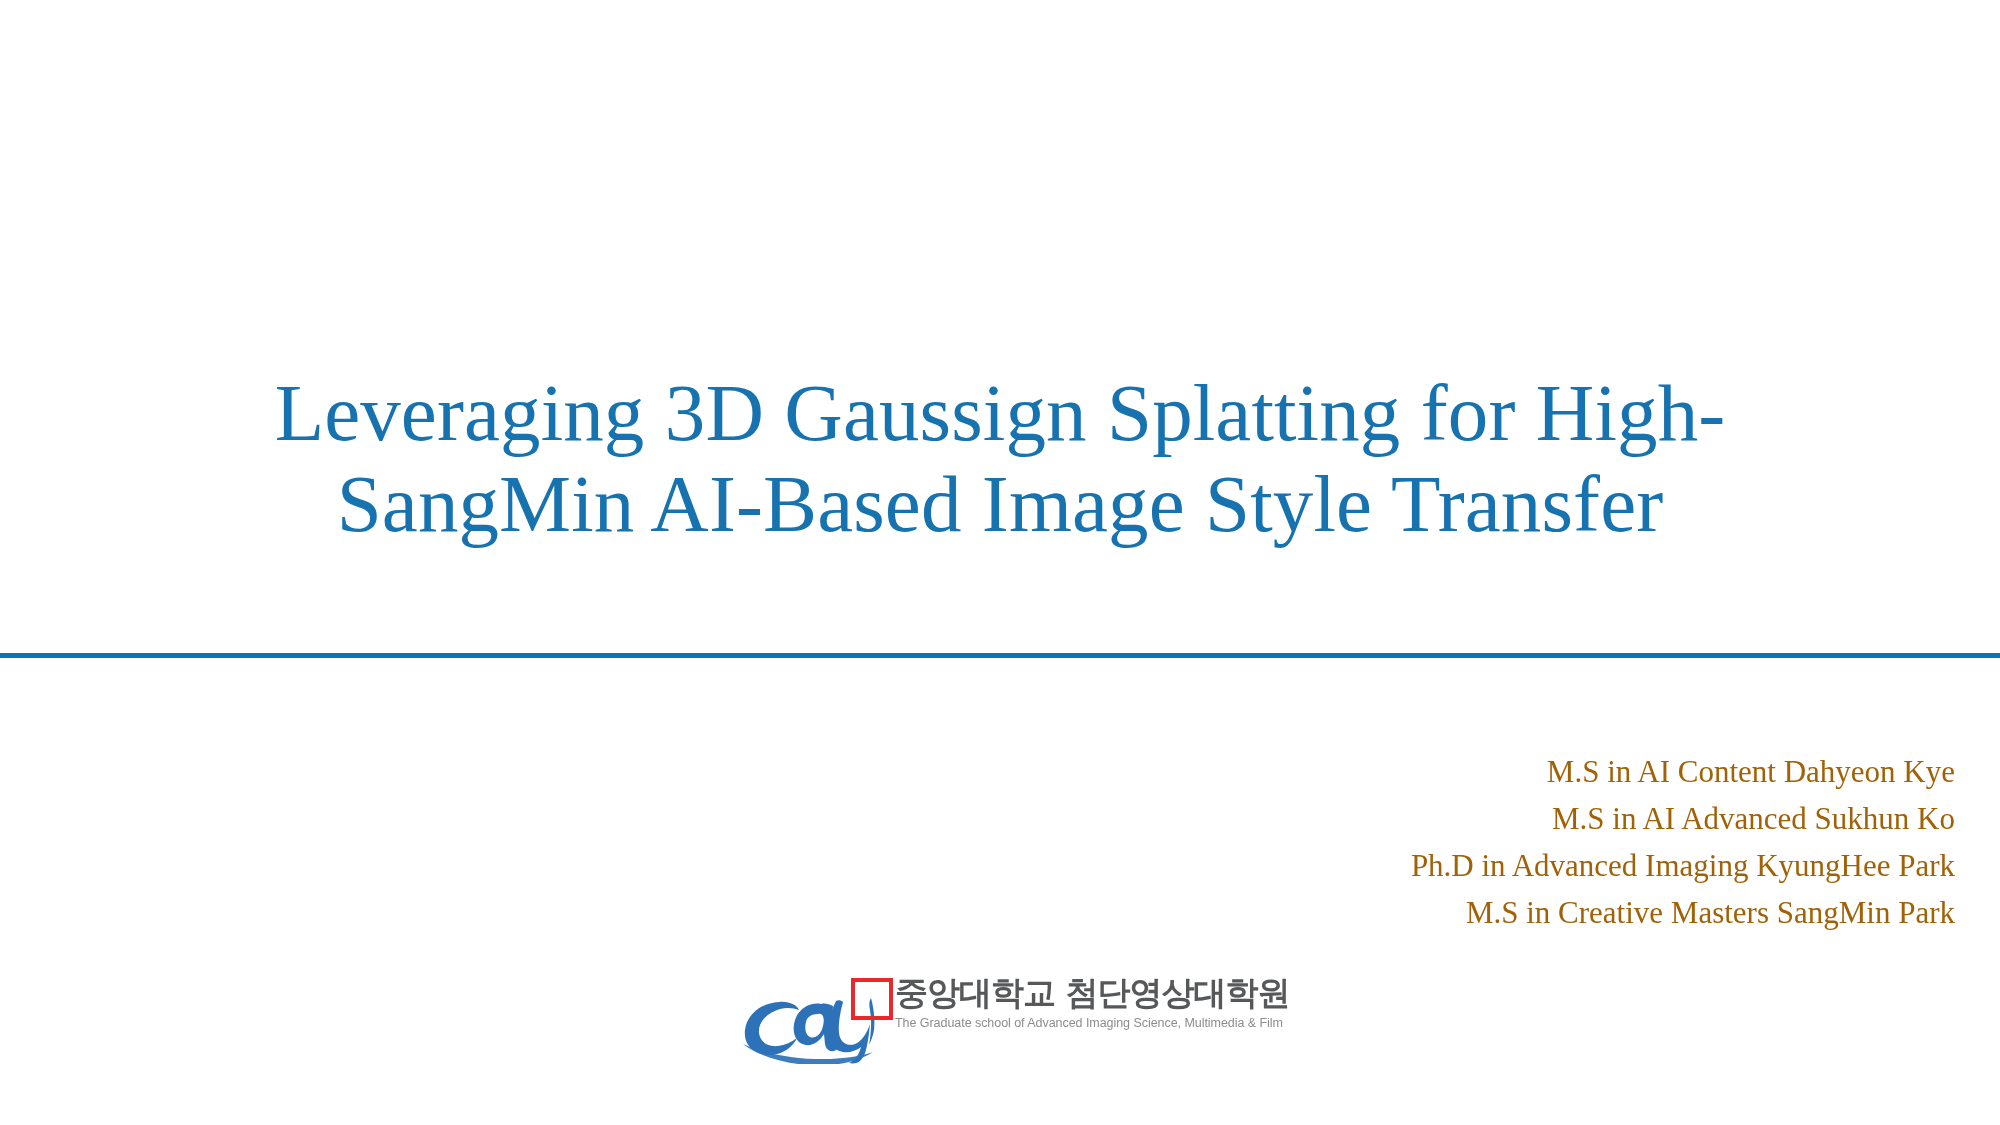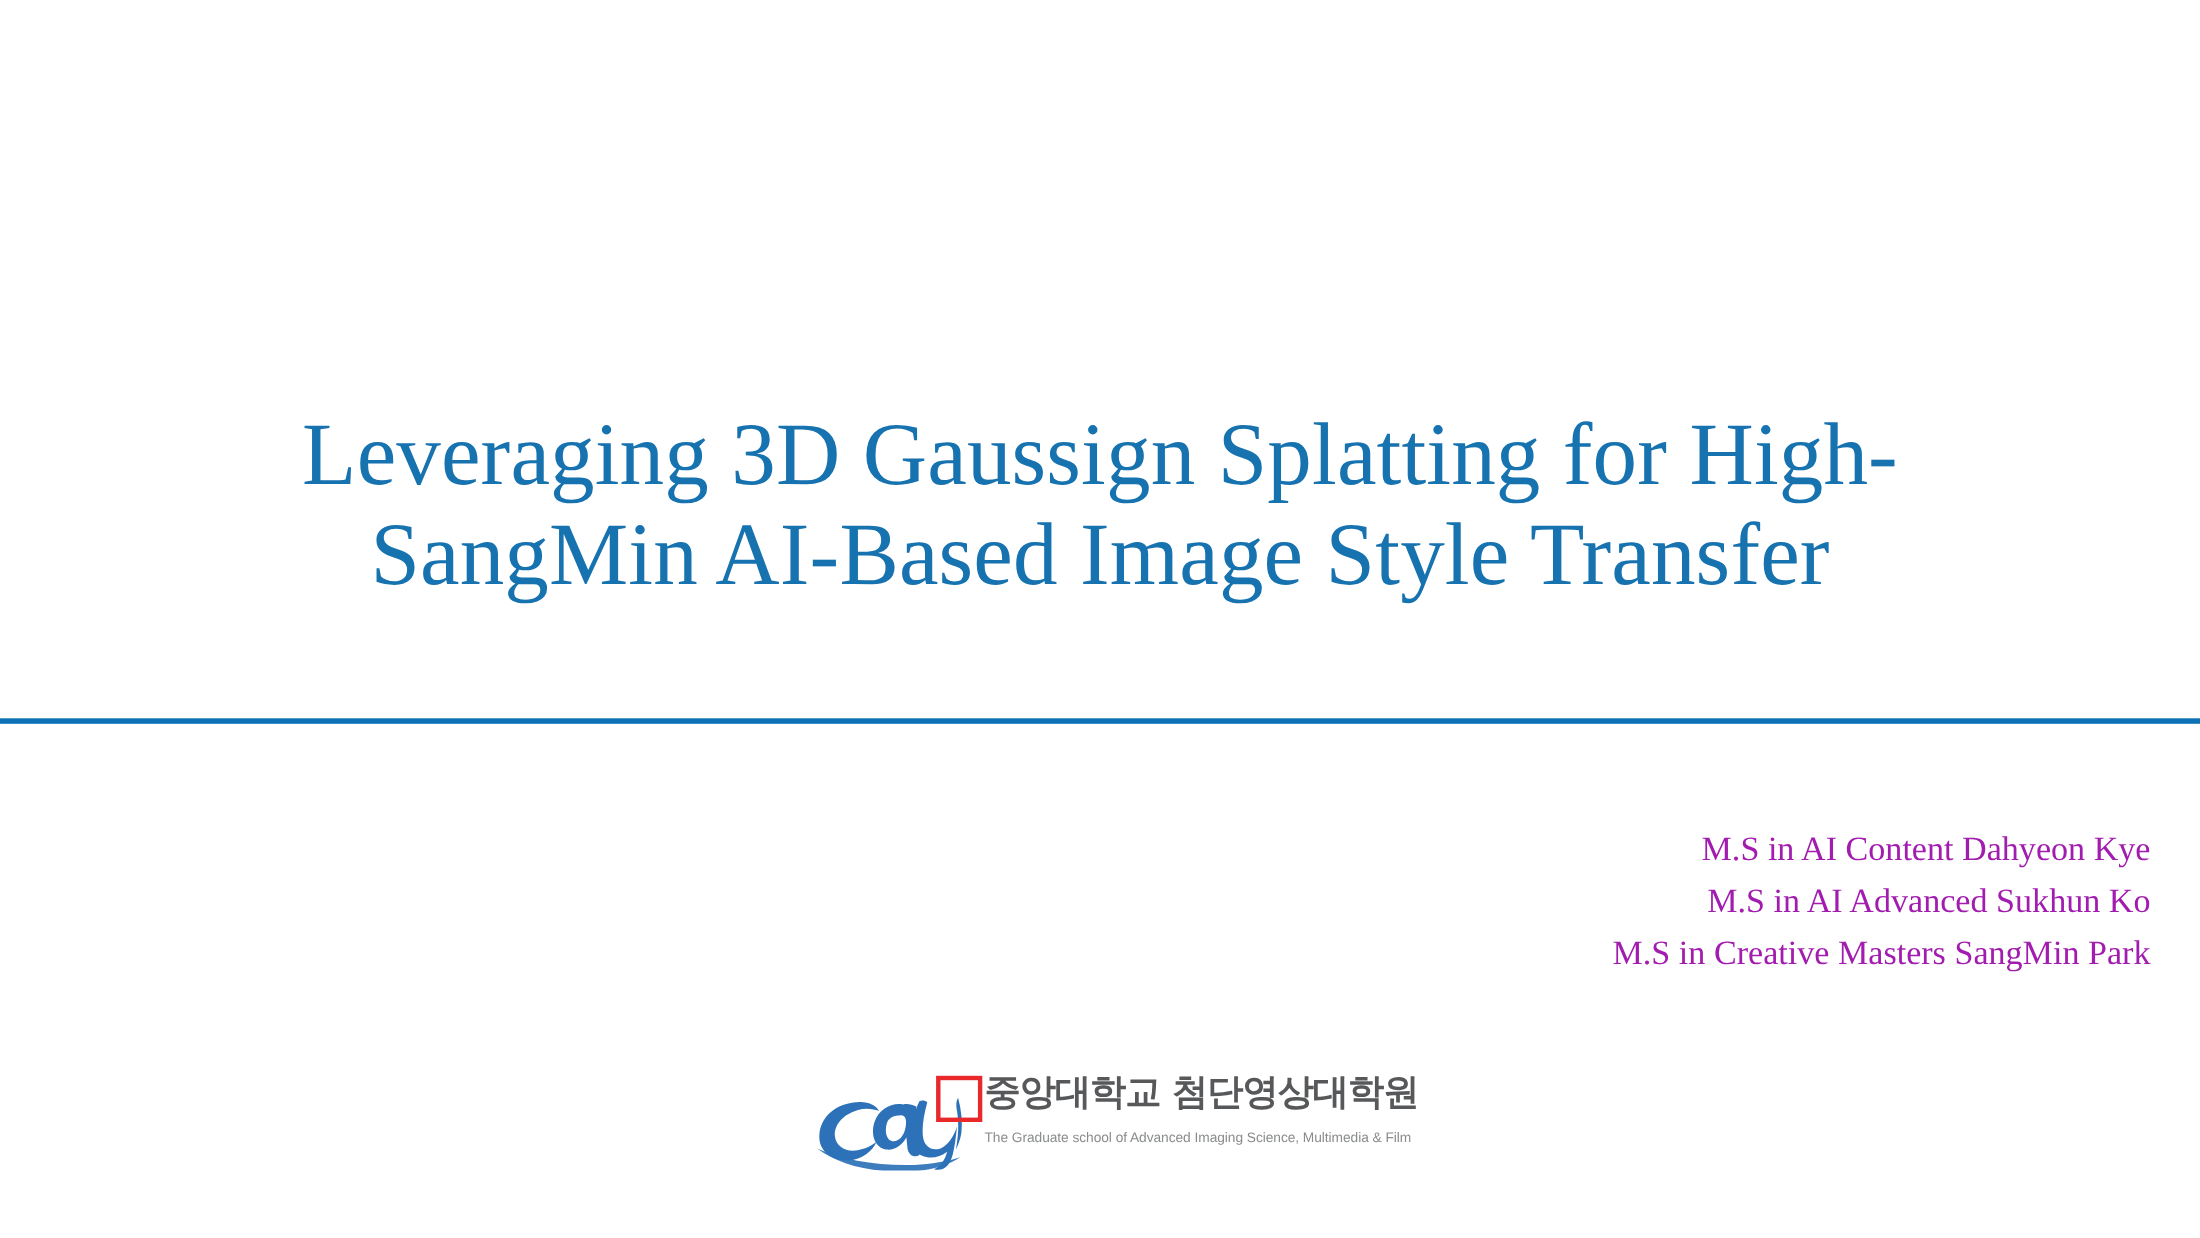--- a/index.html
+++ b/index.html
@@ -52,21 +52,21 @@
   .authors {
     position: absolute;
     right: 45px;
     top: 748px;
     text-align: right;
   }
   .author-line {
     font-family: "Liberation Serif", "DejaVu Serif", serif;
     font-size: 31px;
     line-height: 47px;
-    color: #a21caf;
+    color: #a16207;
     white-space: nowrap;
   }
 
   
   .logo {
     position: absolute;
     left: 735px;
     top: 968px;
     width: 540px;
     height: 100px;
@@ -92,39 +92,40 @@
     letter-spacing: -1px;
     line-height: 38px;
     white-space: nowrap;
   }
   .logo-sub {
     font-family: "Liberation Sans", "DejaVu Sans", sans-serif;
     font-size: 12.5px;
     color: #8A8C8E;
     letter-spacing: -0.05px;
     line-height: 16px;
-    margin-top: 14px;
+    margin-top: 3px;
     white-space: nowrap;
   }
 </style>
 </head>
 <body>
 
 <div class="slide">
 
   <div class="title-block">
     <div class="title-line">Leveraging 3D Gaussign Splatting for High-</div>
     <div class="title-line">SangMin AI-Based Image Style Transfer</div>
   </div>
 
   <div class="divider"></div>
 
   <div class="authors">
     <div class="author-line">M.S in AI Content Dahyeon Kye</div>
     <div class="author-line">M.S in AI Advanced Sukhun Ko</div>
+    <div class="author-line">Ph.D in Advanced Imaging KyungHee Park</div>
     <div class="author-line">M.S in Creative Masters SangMin Park</div>
   </div>
 
   <div class="logo">
 
     <div class="logo-mark">
       <svg width="170" height="96" viewBox="0 0 170 96" xmlns="http://www.w3.org/2000/svg">
 
         <path d="M10 62 C12 46 26 35 44 34 C54 33 62 37 64 42 C59 40 52 39 45 41 C31 45 23 55 24 65 C25 74 33 79 43 78 C50 77 57 74 62 70 C58 79 48 86 37 87 C21 88 8 78 10 62 Z" fill="#2D72B8"></path>
 

